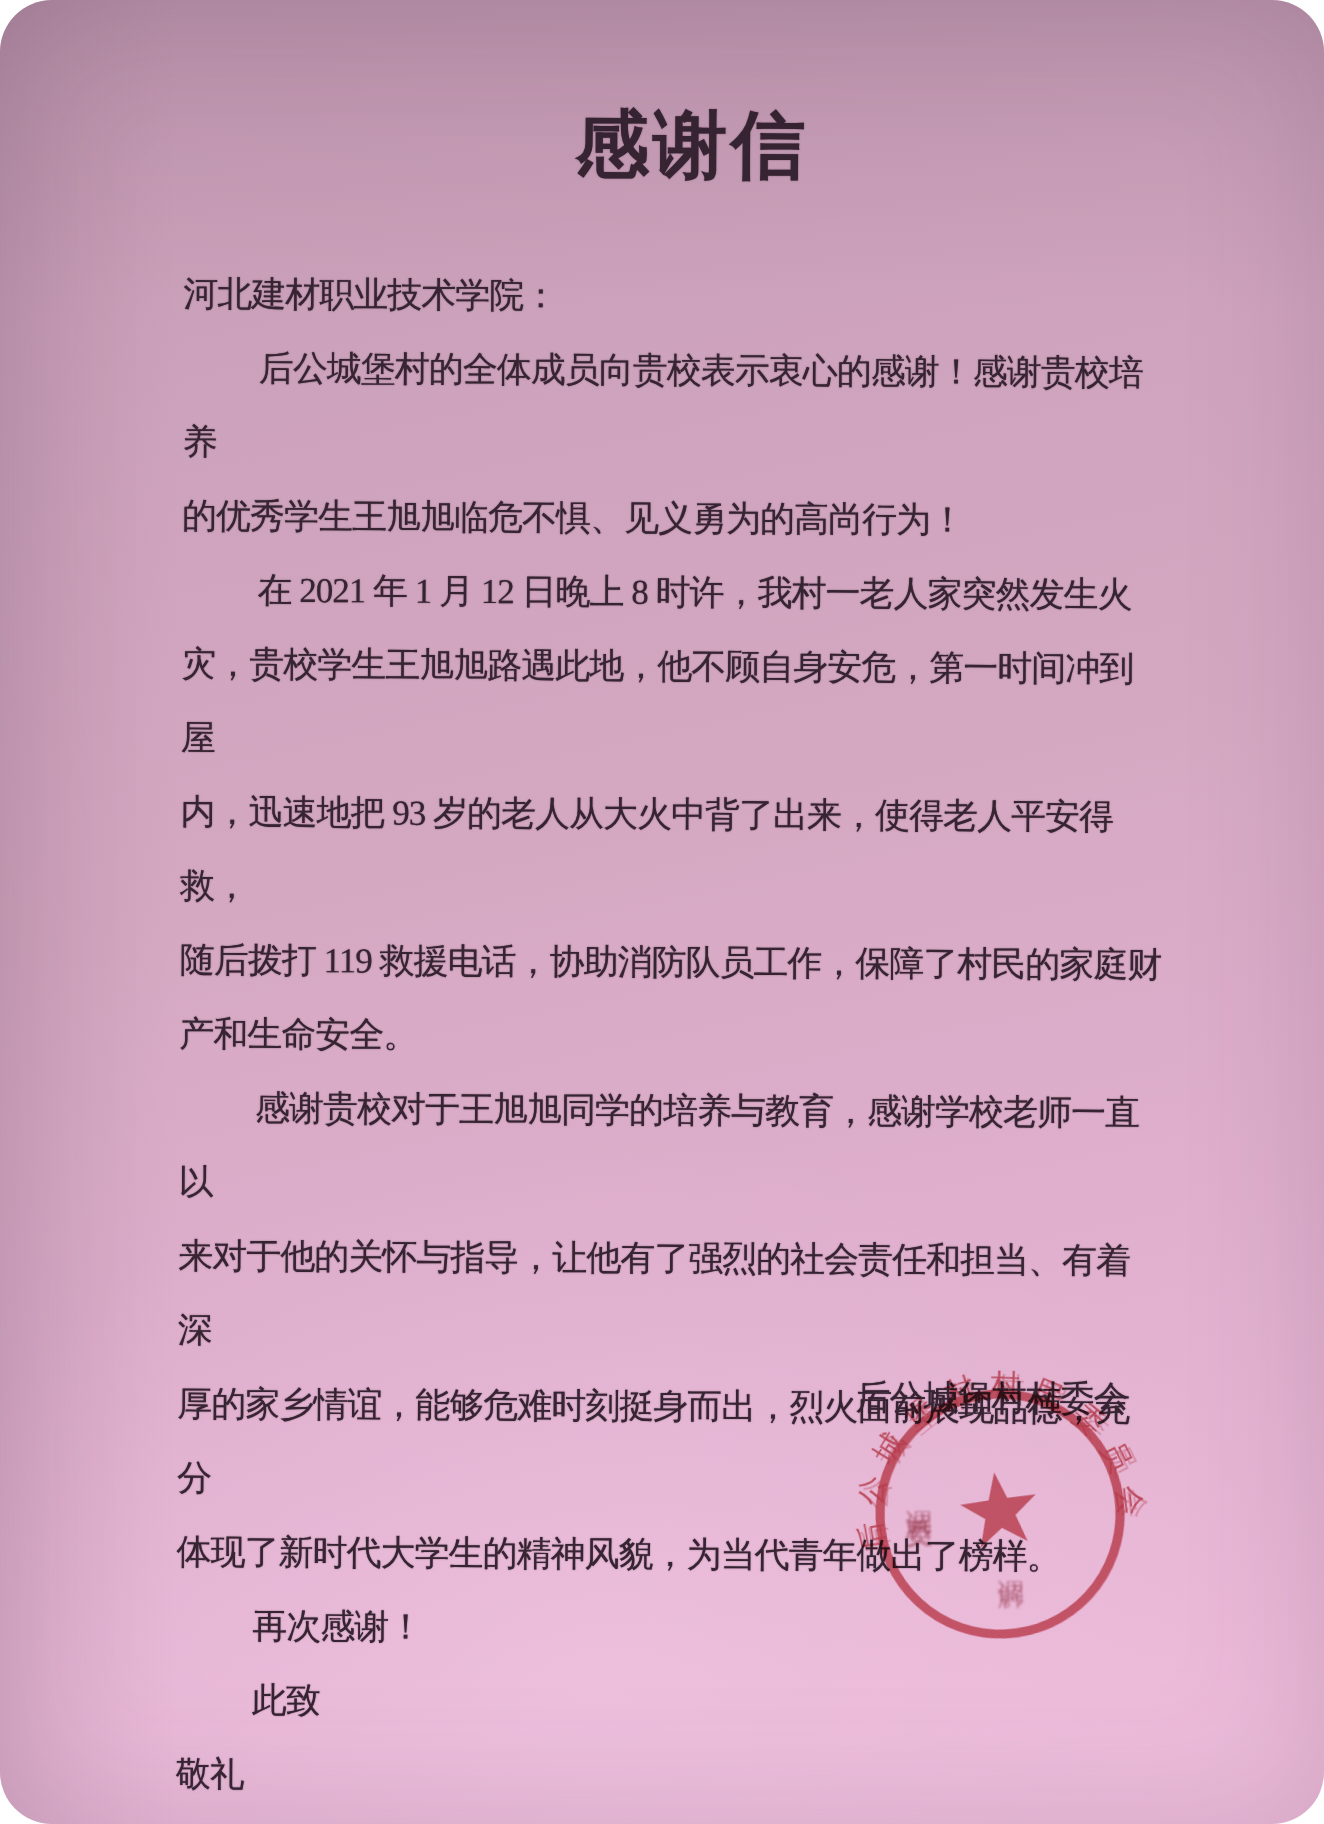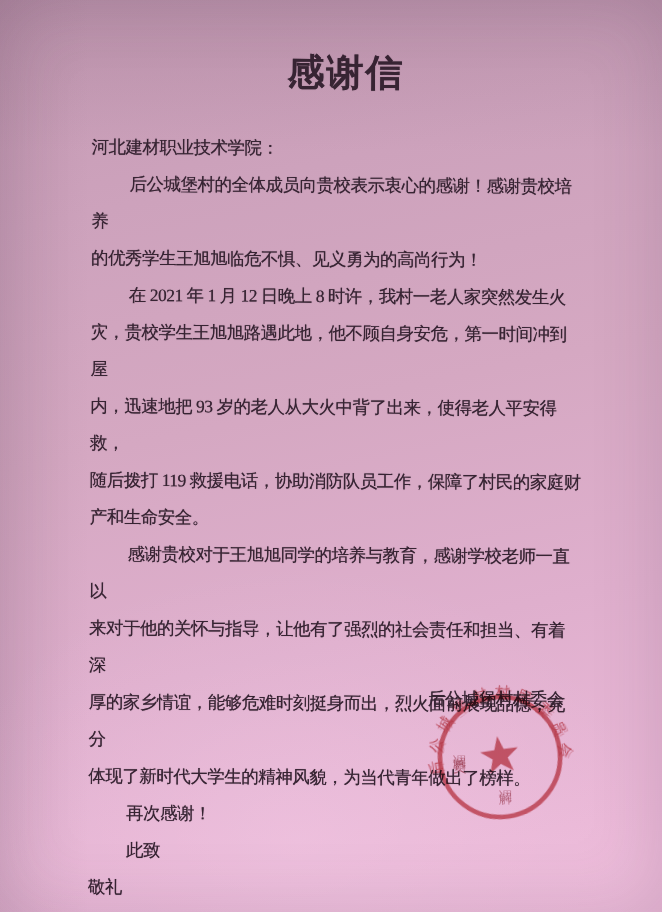--- a/index.html
+++ b/index.html
@@ -3,20 +3,21 @@
 <meta charset="utf-8">
 <style>
   html,body{margin:0;padding:0;}
   body{
     width:662px;height:912px;overflow:hidden;
     font-family:"Liberation Serif","DejaVu Serif",serif;
   }
   .photo{
     position:relative;width:662px;height:912px;overflow:hidden;
     background:linear-gradient(168deg,#c49ab3 0%,#cda2bc 22%,#d5a8c2 45%,#dfafcd 68%,#eab8d7 90%,#efbedc 100%);
+    border-radius:26px;
   }
   
   .shade-top{position:absolute;left:0;top:0;width:662px;height:170px;
     background:linear-gradient(180deg,rgba(105,80,100,0.14),rgba(105,80,100,0) 90%);}
   .shade-left{position:absolute;left:0;top:0;width:90px;height:912px;
     background:linear-gradient(90deg,rgba(110,80,100,0.10),rgba(110,80,100,0));}
   .glow-bottom{position:absolute;left:0;top:560px;width:662px;height:352px;
     background:radial-gradient(ellipse at 45% 80%,rgba(255,223,247,0.22),rgba(255,223,247,0) 70%);}
   .vignette{position:absolute;inset:0;box-shadow:inset 0 0 70px rgba(80,50,75,0.18);}
 

